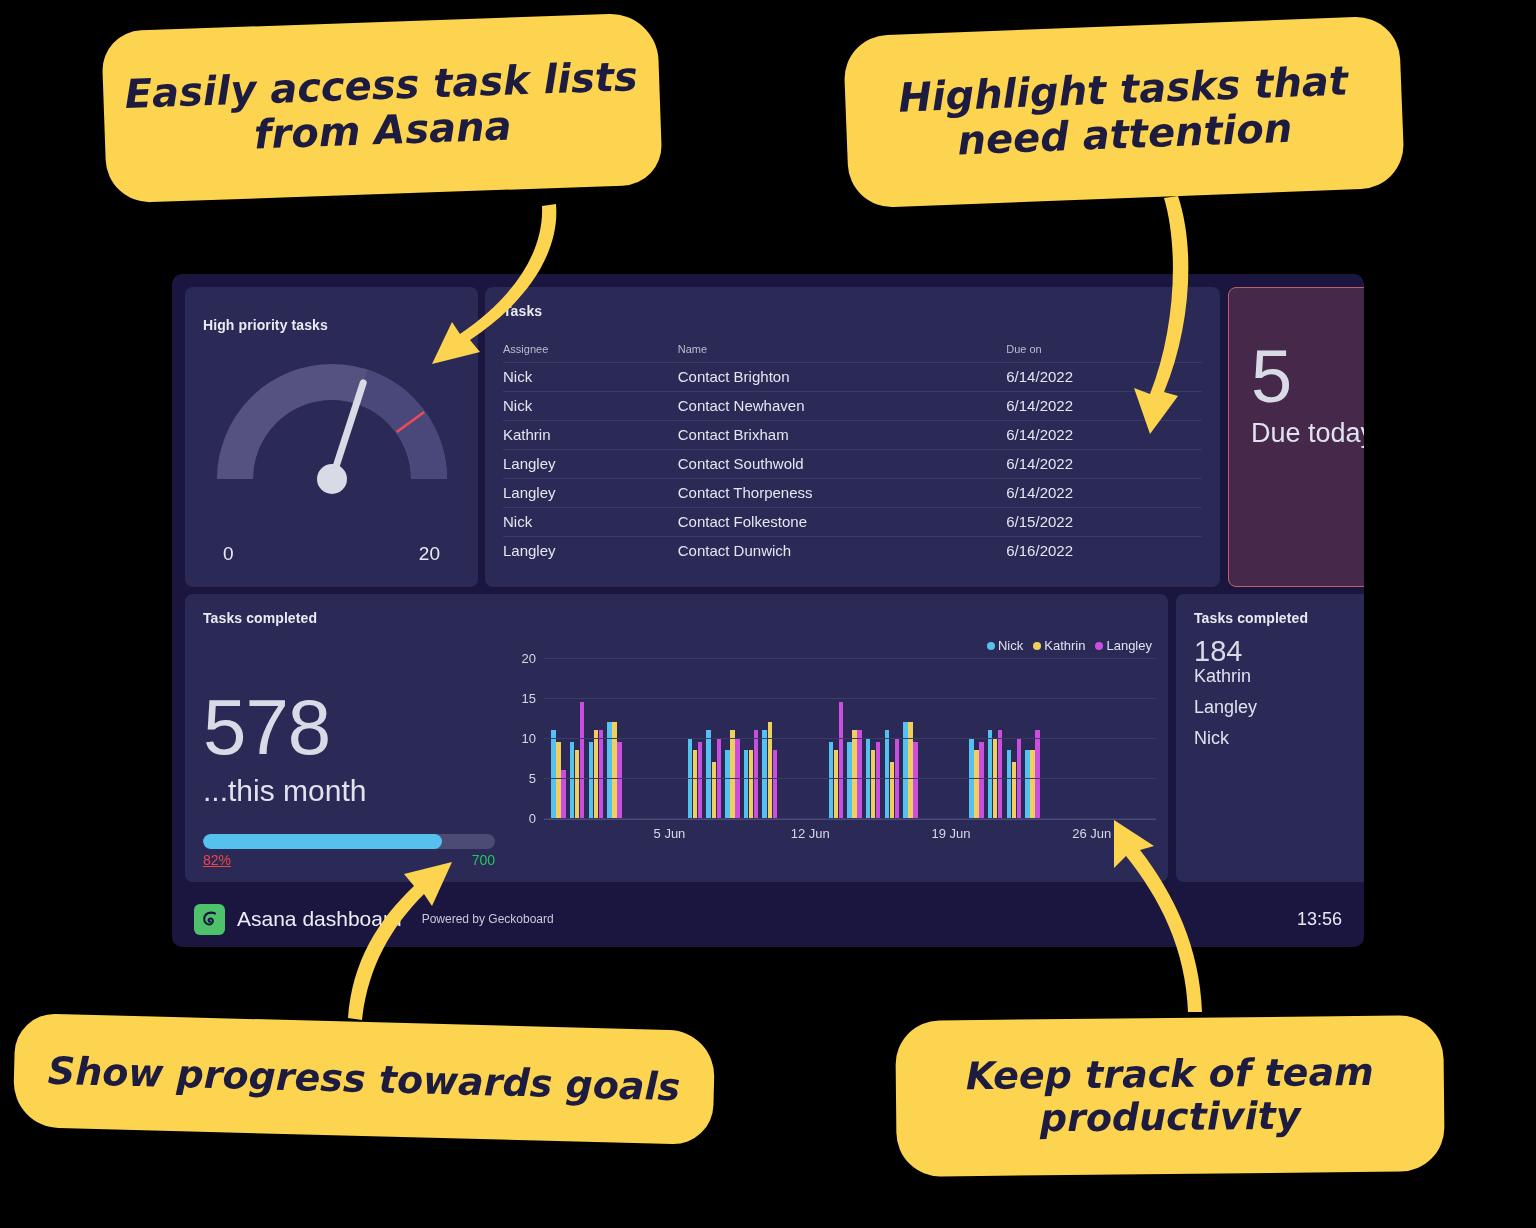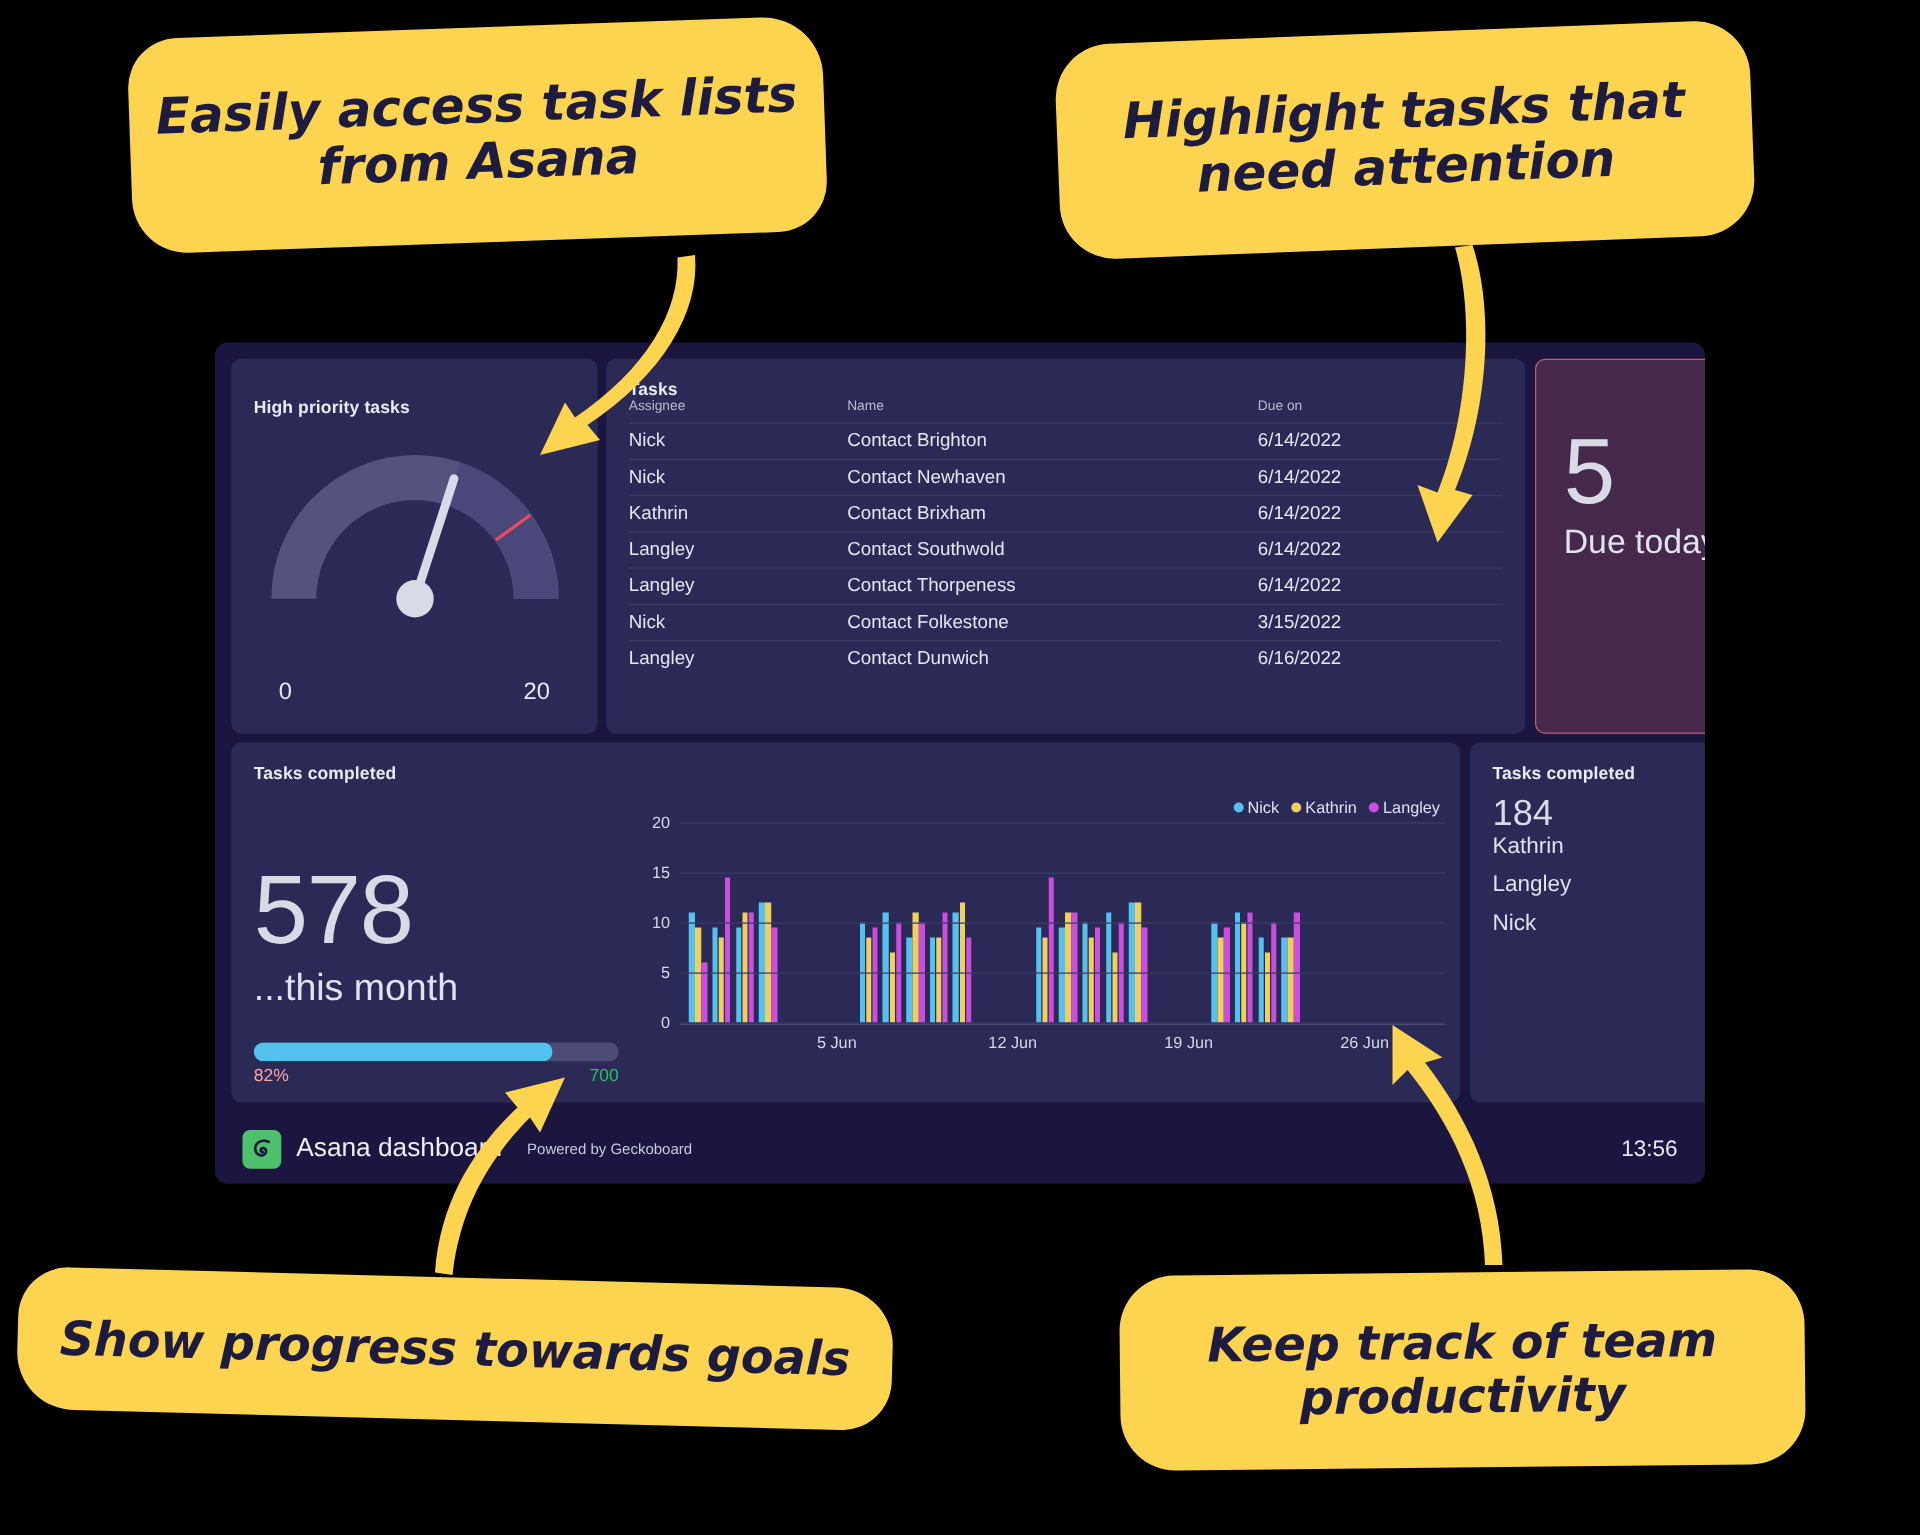--- a/index.html
+++ b/index.html
@@ -48,21 +48,21 @@
     padding: 0 20px;
     font-size: 19px; color: #e9eaf2;
   }
   .gauge-value {
     position: absolute; top: 222px; width: 100%;
     text-align: center; font-size: 43px; color: #d8dae6; line-height: 1;
   }
 
   
   #w-tasks { left: 313px; top: 13px; width: 735px; height: 300px; padding: 16px 18px 6px 18px; }
-  table.tasks { width: 100%; border-collapse: collapse; margin-top: 0; }
+  table.tasks { width: 100%; border-collapse: collapse; margin-top: 24px; }
   table.tasks th {
     text-align: left; font-size: 11px; font-weight: normal;
     color: #b8bbd0; padding: 0 0 7px 0;
   }
   table.tasks td {
     font-size: 15px; color: #e4e6f0;
     padding: 5px 0 6px 0;
     border-top: 1px solid #3a3a66;
   }
   table.tasks col.c-assignee { width: 25%; }
@@ -87,21 +87,21 @@
   .progress-row { margin-top: 26px; width: 292px; }
   .progress-track {
     width: 100%; height: 15px; border-radius: 8px;
     background: #4c4b75; overflow: hidden;
   }
   .progress-fill { height: 100%; background: #55c1ef; border-radius: 8px; }
   .progress-labels {
     display: flex; justify-content: space-between; margin-top: 3px;
     font-size: 14px;
   }
-  .progress-pct { color: #fca5a5; }
+  .progress-pct { color: #ef4444; text-decoration: underline; }
   .progress-goal { color: #22c55e; }
 
   
   .chart-area { position: absolute; left: 325px; top: 42px; right: 8px; bottom: 10px; }
   .chart-legend {
     position: absolute; right: 8px; top: 2px;
     display: flex; gap: 10px; font-size: 13px; color: #dfe1ee;
     align-items: center;
   }
   .legend-item { display: flex; align-items: center; gap: 3px; }
@@ -224,21 +224,21 @@
                 <td>6/14/2022</td>
               </tr>
               <tr>
                 <td>Langley</td>
                 <td>Contact Thorpeness</td>
                 <td>6/14/2022</td>
               </tr>
               <tr>
                 <td>Nick</td>
                 <td>Contact Folkestone</td>
-                <td>3/15/2022</td>
+                <td>6/15/2022</td>
               </tr>
               <tr>
                 <td>Langley</td>
                 <td>Contact Dunwich</td>
                 <td>6/16/2022</td>
               </tr>
             </tbody>
         </table>
       </div>
 

